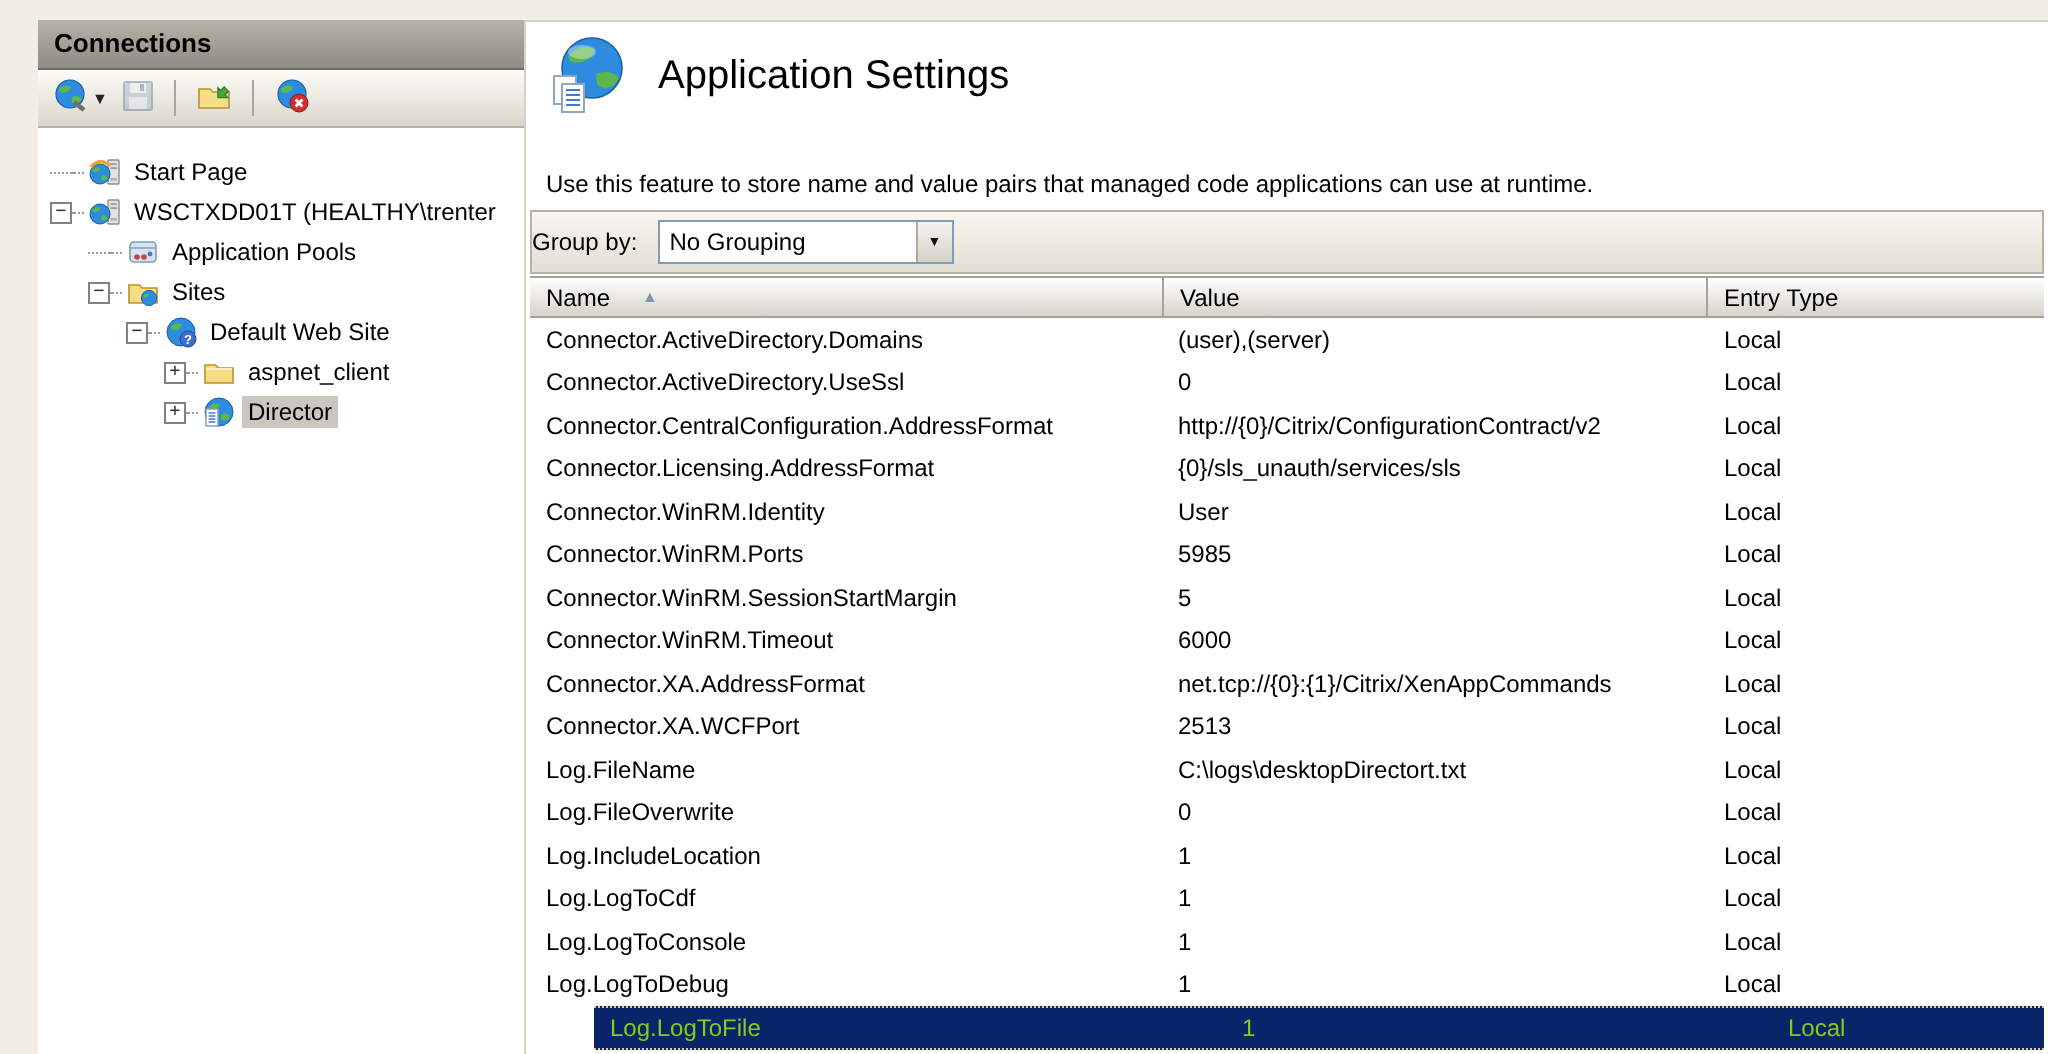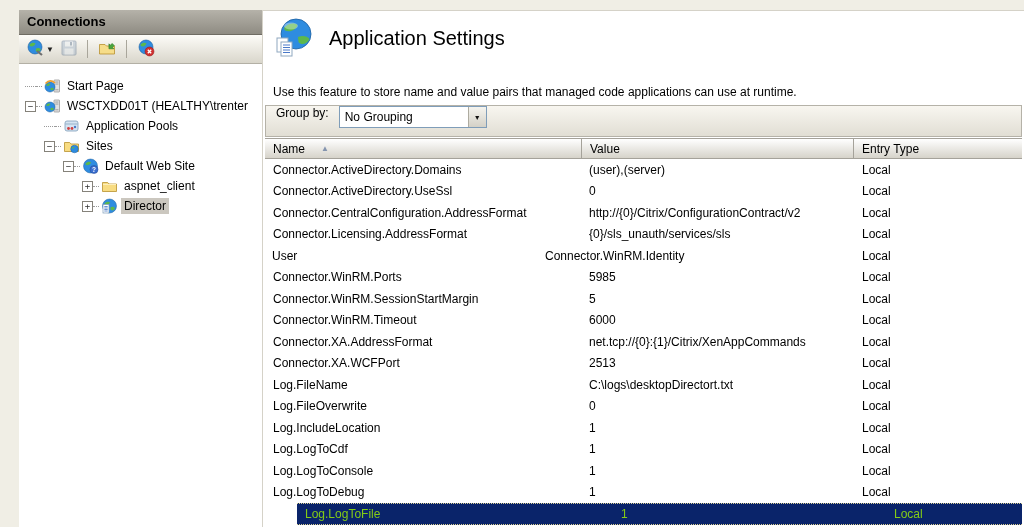--- a/index.html
+++ b/index.html
@@ -28,21 +28,21 @@
   .tlabel{padding:1px 3px;}
   .tsel .tlabel{background:#cbc7bf;}
   
   .main{position:absolute;left:262px;top:10px;right:0;bottom:0;background:#fff;
         border-left:1px solid #d5d2c8;border-top:1px solid #d5d2c8;}
   .f-icon{position:absolute;left:8px;top:5px;}
   .f-title{position:absolute;left:66px;top:16px;font-size:20px;color:#000;}
   .f-desc{position:absolute;left:10px;top:74px;font-size:12px;color:#000000;}
   .groupbar{position:absolute;left:2px;right:2px;top:94px;height:32px;
             background:linear-gradient(#f8f6f0,#e1ded4);border:1px solid #b5b2a8;
-            display:flex;box-sizing:border-box;padding-left:10px;}
+            display:flex;align-items:center;box-sizing:border-box;}
   .gb-label{margin-right:10px;}
   .combo{width:148px;height:22px;background:#fff;border:1px solid #7f9db9;
          display:flex;align-items:center;box-sizing:border-box;}
   .combo-text{flex:1;padding-left:5px;}
   .combo-btn{width:17px;height:20px;background:linear-gradient(#f5f4ef,#d4d1c7);
              border-left:1px solid #aeaba0;display:flex;align-items:center;justify-content:center;
              font-size:7px;color:#111;}
   .lheader{position:absolute;left:2px;right:2px;top:127px;height:21px;display:flex;
            background:linear-gradient(#ffffff,#d6d3ca);border-top:1px solid #a5a29a;
            border-bottom:1px solid #a5a29a;box-sizing:border-box;}
@@ -251,22 +251,22 @@
           <div class="cell c0">Connector.CentralConfiguration.AddressFormat</div>
           <div class="cell c1">http://{0}/Citrix/ConfigurationContract/v2</div>
           <div class="cell c2">Local</div>
         </div>
         <div class="lrow">
           <div class="cell c0">Connector.Licensing.AddressFormat</div>
           <div class="cell c1">{0}/sls_unauth/services/sls</div>
           <div class="cell c2">Local</div>
         </div>
         <div class="lrow">
+          <div class="cell c0">Connector.WinRM.Identity</div>
           <div class="cell c1">User</div>
-          <div class="cell c0">Connector.WinRM.Identity</div>
           <div class="cell c2">Local</div>
         </div>
         <div class="lrow">
           <div class="cell c0">Connector.WinRM.Ports</div>
           <div class="cell c1">5985</div>
           <div class="cell c2">Local</div>
         </div>
         <div class="lrow">
           <div class="cell c0">Connector.WinRM.SessionStartMargin</div>
           <div class="cell c1">5</div>

